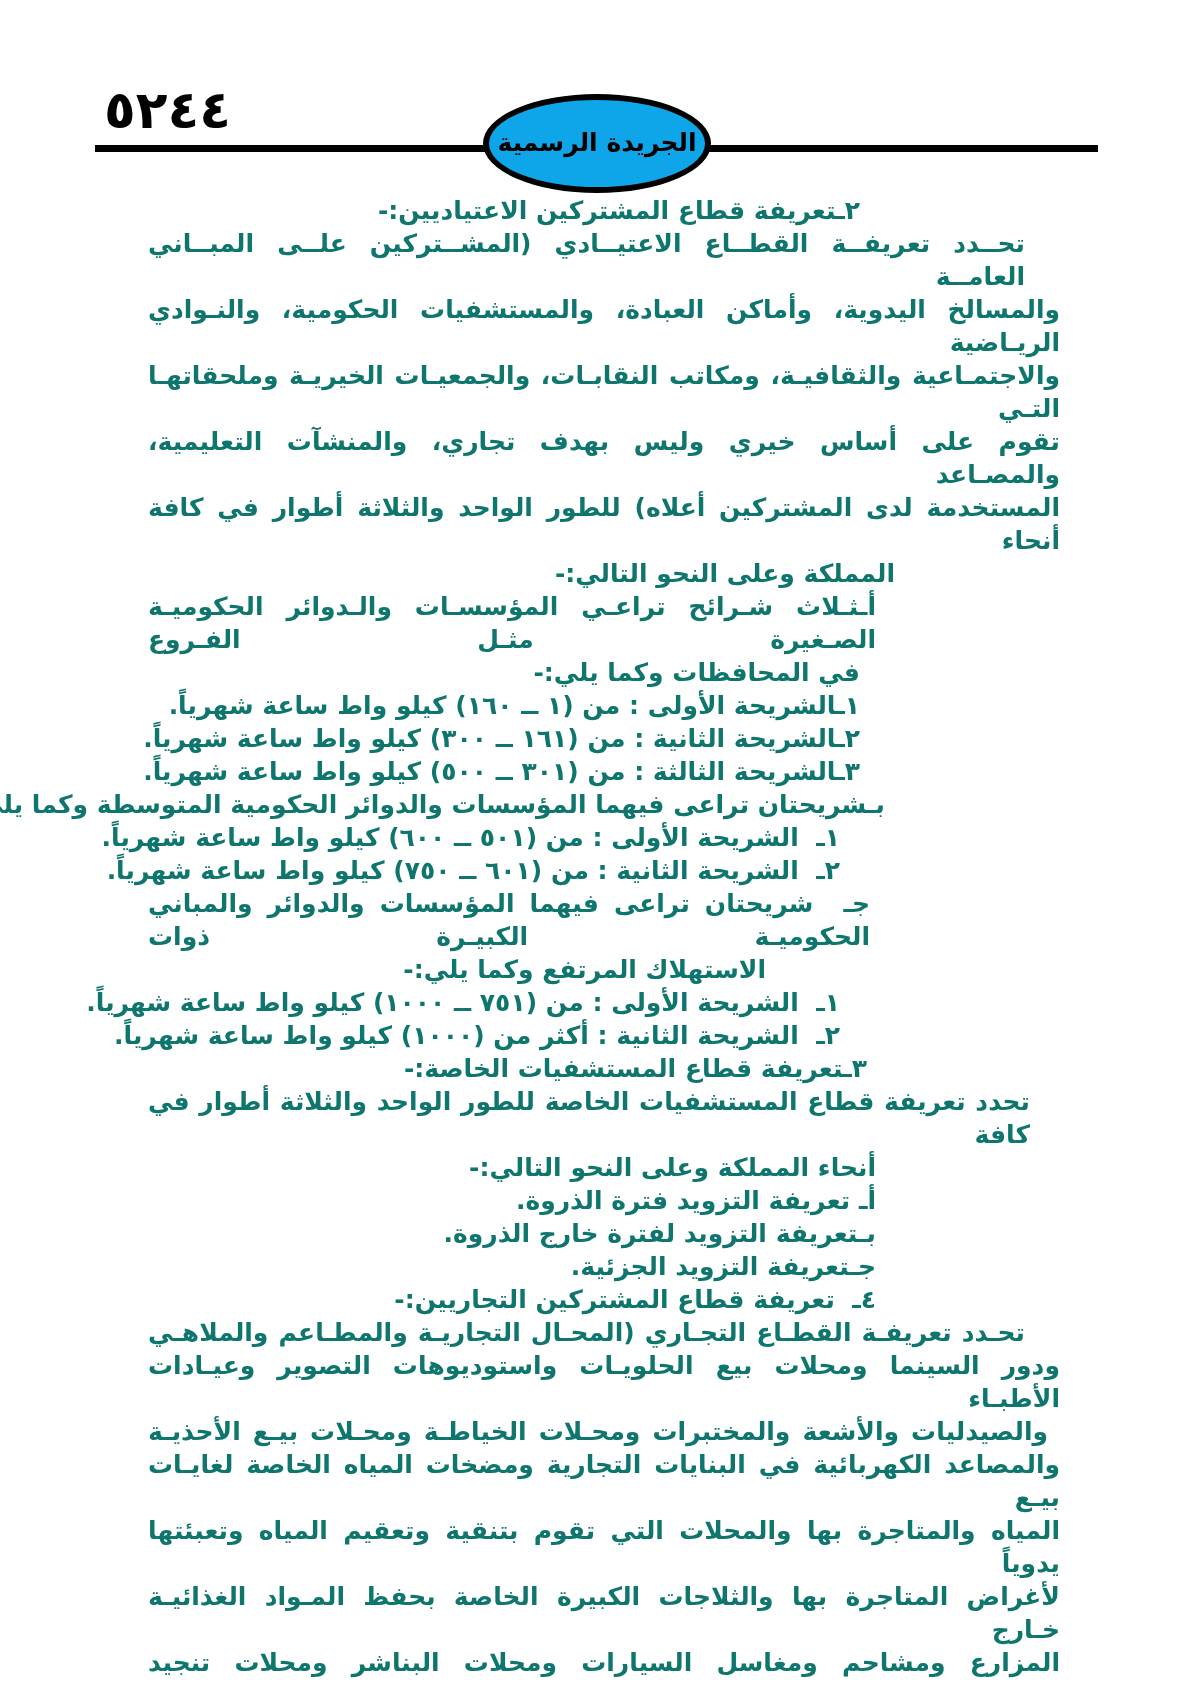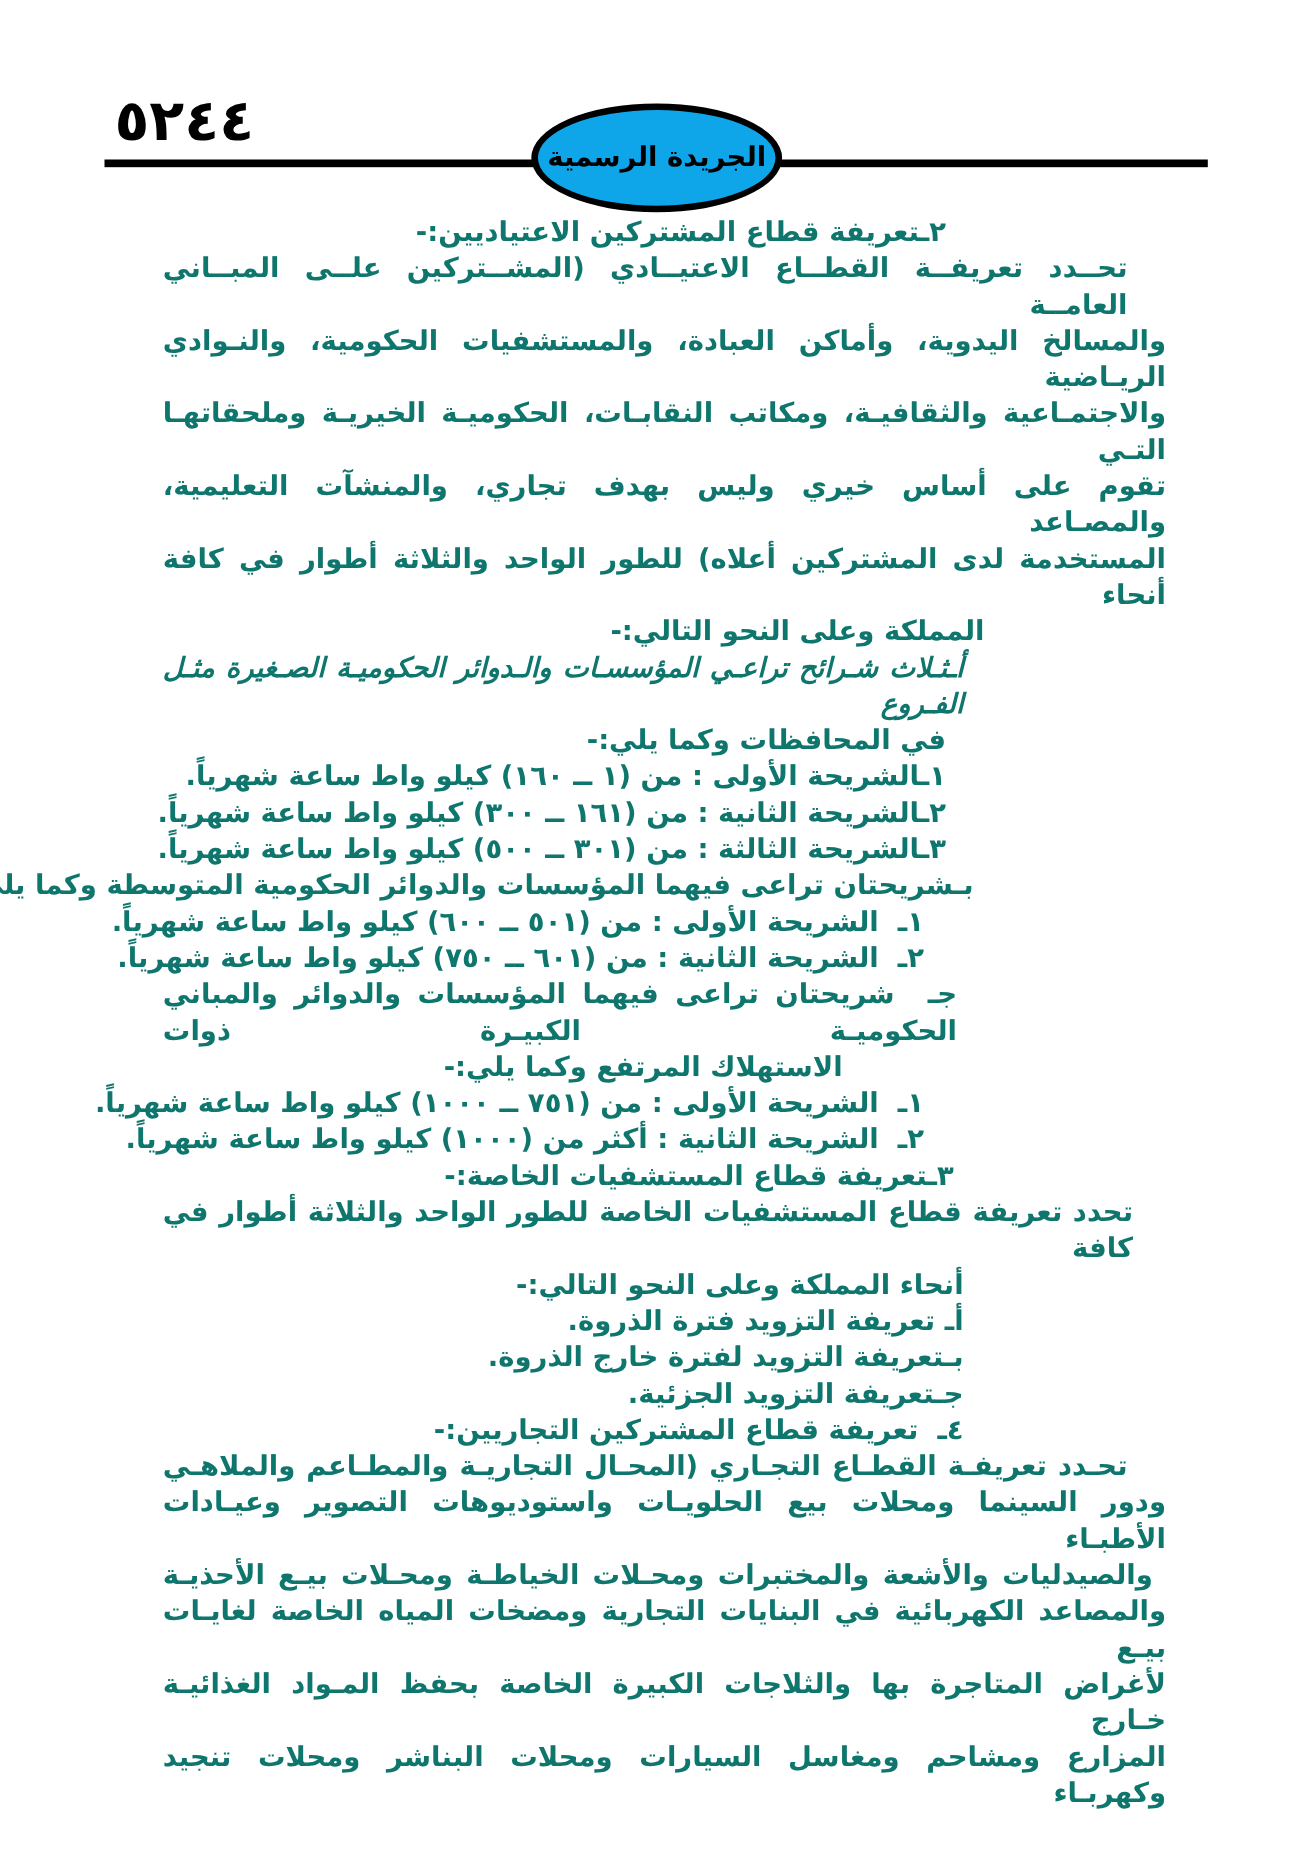--- a/index.html
+++ b/index.html
@@ -88,25 +88,25 @@
   <div class="rule"></div>
 
   <div class="badge">
     <span class="badge-title">الجريدة الرسمية</span>
   </div>
 
   <div class="doc-body">
       <div class="ln" style="margin-right: 200px;">٢ـتعريفة قطاع المشتركين الاعتياديين:-</div>
       <div class="ln j" style="margin-right: 35px;">تحــدد تعريفــة القطــاع الاعتيــادي (المشــتركين علــى المبــاني العامــة</div>
       <div class="ln j" style="margin-right: 0px;">والمسالخ اليدوية، وأماكن العبادة، والمستشفيات الحكومية، والنـوادي الريـاضية</div>
-      <div class="ln j" style="margin-right: 0px;">والاجتمـاعية والثقافيـة، ومكاتب النقابـات، الحكوميـة الخيريـة وملحقاتهـا التـي</div>
+      <div class="ln j" style="margin-right: 0px;">والاجتمـاعية والثقافيـة، ومكاتب النقابـات، والجمعيـات الخيريـة وملحقاتهـا التـي</div>
       <div class="ln j" style="margin-right: 0px;">تقوم على أساس خيري وليس بهدف تجاري، والمنشآت التعليمية، والمصـاعد</div>
       <div class="ln j" style="margin-right: 0px;">المستخدمة لدى المشتركين أعلاه) للطور الواحد والثلاثة أطوار في كافة أنحاء</div>
       <div class="ln" style="margin-right: 165px;">المملكة وعلى النحو التالي:-</div>
-      <div class="ln j" style="margin-right: 184px; font-style: italic;">أـثـلاث شـرائح تراعـي المؤسسـات والـدوائر الحكوميـة الصـغيرة مثـل الفـروع</div>
+      <div class="ln j" style="margin-right: 184px;">أـثـلاث شـرائح تراعـي المؤسسـات والـدوائر الحكوميـة الصـغيرة مثـل الفـروع</div>
       <div class="ln" style="margin-right: 200px;">في المحافظات وكما يلي:-</div>
       <div class="ln" style="margin-right: 200px;">١ـالشريحة الأولى : من (١ ــ ١٦٠) كيلو واط ساعة شهرياً.</div>
       <div class="ln" style="margin-right: 200px;">٢ـالشريحة الثانية : من (١٦١ ــ ٣٠٠) كيلو واط ساعة شهرياً.</div>
       <div class="ln" style="margin-right: 200px;">٣ـالشريحة الثالثة : من (٣٠١ ــ ٥٠٠) كيلو واط ساعة شهرياً.</div>
       <div class="ln" style="margin-right: 175px;">بـشريحتان تراعى فيهما المؤسسات والدوائر الحكومية المتوسطة وكما يلي:-</div>
       <div class="ln" style="margin-right: 220px;">١ـ&nbsp; الشريحة الأولى : من (٥٠١ ــ ٦٠٠) كيلو واط ساعة شهرياً.</div>
       <div class="ln" style="margin-right: 220px;">٢ـ&nbsp; الشريحة الثانية : من (٦٠١ ــ ٧٥٠) كيلو واط ساعة شهرياً.</div>
       <div class="ln j" style="margin-right: 190px;">جـ&nbsp; شريحتان تراعى فيهما المؤسسات والدوائر والمباني الحكوميـة الكبيـرة ذوات</div>
       <div class="ln" style="margin-right: 294px;">الاستهلاك المرتفع وكما يلي:-</div>
       <div class="ln" style="margin-right: 220px;">١ـ&nbsp; الشريحة الأولى : من (٧٥١ ــ ١٠٠٠) كيلو واط ساعة شهرياً.</div>
@@ -115,16 +115,17 @@
       <div class="ln j" style="margin-right: 30px;">تحدد تعريفة قطاع المستشفيات الخاصة للطور الواحد والثلاثة أطوار في كافة</div>
       <div class="ln" style="margin-right: 184px;">أنحاء المملكة وعلى النحو التالي:-</div>
       <div class="ln" style="margin-right: 184px;">أـ تعريفة التزويد فترة الذروة.</div>
       <div class="ln" style="margin-right: 184px;">بـتعريفة التزويد لفترة خارج الذروة.</div>
       <div class="ln" style="margin-right: 184px;">جـتعريفة التزويد الجزئية.</div>
       <div class="ln" style="margin-right: 184px;">٤ـ&nbsp; تعريفة قطاع المشتركين التجاريين:-</div>
       <div class="ln j" style="margin-right: 35px;">تحـدد تعريفـة القطـاع التجـاري (المحـال التجاريـة والمطـاعم والملاهـي</div>
       <div class="ln j" style="margin-right: 0px;">ودور السينما ومحلات بيع الحلويـات واستوديوهات التصوير وعيـادات الأطبـاء</div>
       <div class="ln j" style="margin-right: 12px;">والصيدليات والأشعة والمختبرات ومحـلات الخياطـة ومحـلات بيـع الأحذيـة</div>
       <div class="ln j" style="margin-right: 0px;">والمصاعد الكهربائية في البنايات التجارية ومضخات المياه الخاصة لغايـات بيـع</div>
+      <div class="ln j" style="margin-right: 0px;">المياه والمتاجرة بها والمحلات التي تقوم بتنقية وتعقيم المياه وتعبئتها يدوياً</div>
       <div class="ln j" style="margin-right: 0px;">لأغراض المتاجرة بها والثلاجات الكبيرة الخاصة بحفظ المـواد الغذائيـة خـارج</div>
       <div class="ln j" style="margin-right: 0px;">المزارع ومشاحم ومغاسل السيارات ومحلات البناشر ومحلات تنجيد وكهربـاء</div>
     </div>
 </div>
 
 </body></html>

